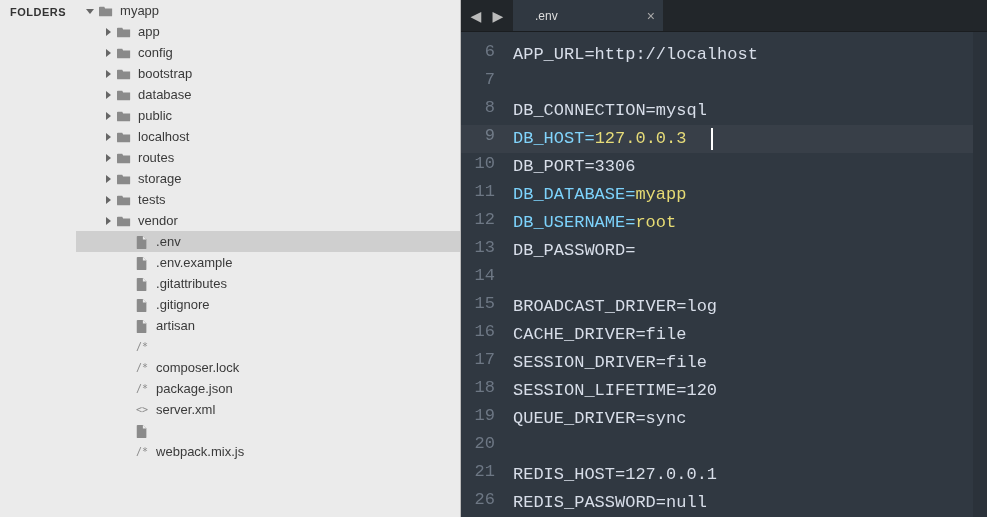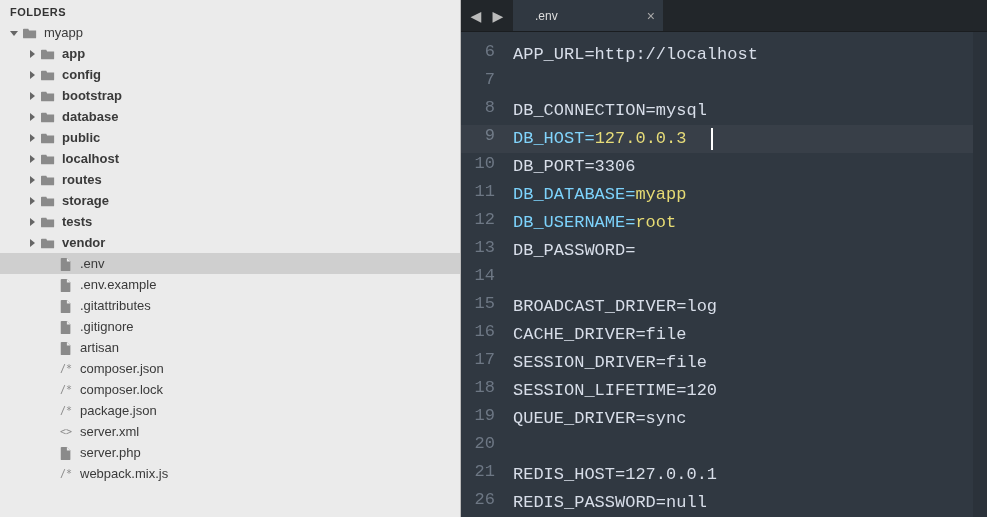--- a/index.html
+++ b/index.html
@@ -14,21 +14,21 @@
     display: flex;
   }
   
   .sidebar {
     width: 461px;
     height: 100%;
     background: #ebebeb;
     border-right: 1px solid #bbb;
     overflow: hidden;
     display: flex;
-    flex-direction: column;
+    flex-direction: row;
   }
   .sidebar-inner {
     overflow-y: auto;
     flex: 1;
   }
   .sidebar-header {
     font-size: 11px;
     font-weight: bold;
     color: #333;
     padding: 6px 10px 4px 10px;
@@ -40,21 +40,21 @@
   .row {
     display: flex;
     align-items: center;
     height: 21px;
     cursor: default;
     color: #3a3a3a;
     font-size: 13px;
   }
   .row.selected { background: #cfcfcf; }
   .indent-0 { padding-left: 8px; }
-  .indent-1 { padding-left: 26px; font-weight: bold; }
+  .indent-1 { padding-left: 26px; }
   .indent-2 { padding-left: 44px; }
   .disclose {
     width: 12px;
     height: 12px;
     display: inline-flex;
     align-items: center;
     justify-content: center;
     margin-right: 2px;
     color: #666;
   }
@@ -408,21 +408,20 @@
                     <path fill="#ebebeb" d="M9 1v4h4z"></path>
                   </svg>
                 </span>
                 <span class="label">artisan</span>
               </div>
             </li>
             <li>
               <div class="row indent-2">
                 <span class="disclose blank"></span>
                 <span class="icon-text">/*</span>
-                <span class="label">composer.json</span>
               </div>
             </li>
             <li>
               <div class="row indent-2">
                 <span class="disclose blank"></span>
                 <span class="icon-text">/*</span>
                 <span class="label">composer.lock</span>
               </div>
             </li>
             <li>
@@ -441,21 +440,20 @@
             </li>
             <li>
               <div class="row indent-2">
                 <span class="disclose blank"></span>
                 <span class="icon">
                   <svg viewBox="0 0 16 16">
                     <path fill="currentColor" d="M3 1h6l4 4v10a1 1 0 0 1-1 1H3a1 1 0 0 1-1-1V2a1 1 0 0 1 1-1z"></path>
                     <path fill="#ebebeb" d="M9 1v4h4z"></path>
                   </svg>
                 </span>
-                <span class="label">server.php</span>
               </div>
             </li>
             <li>
               <div class="row indent-2">
                 <span class="disclose blank"></span>
                 <span class="icon-text">/*</span>
                 <span class="label">webpack.mix.js</span>
               </div>
             </li>
           </ul>

